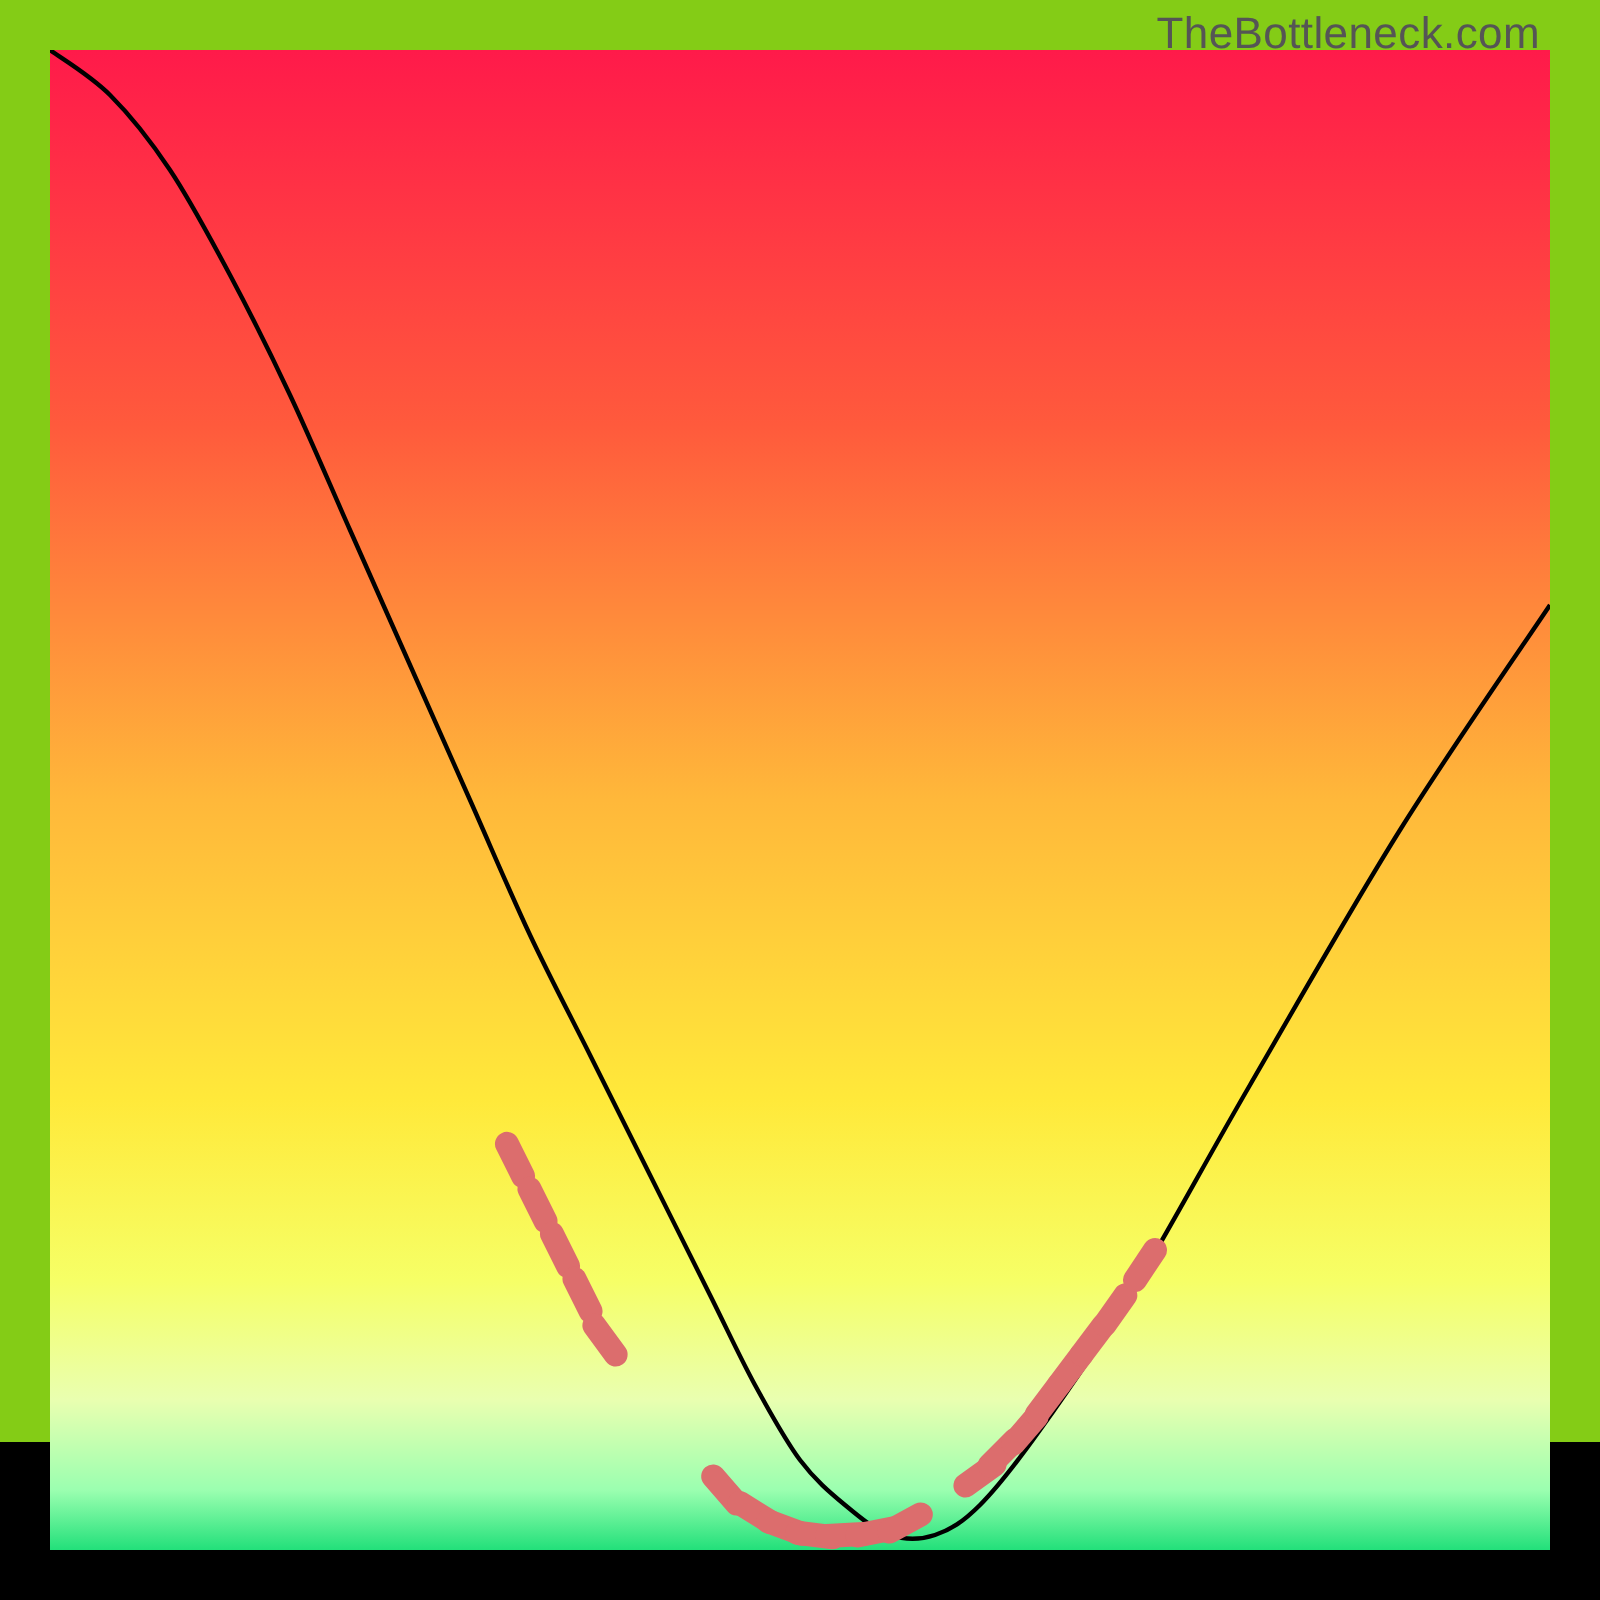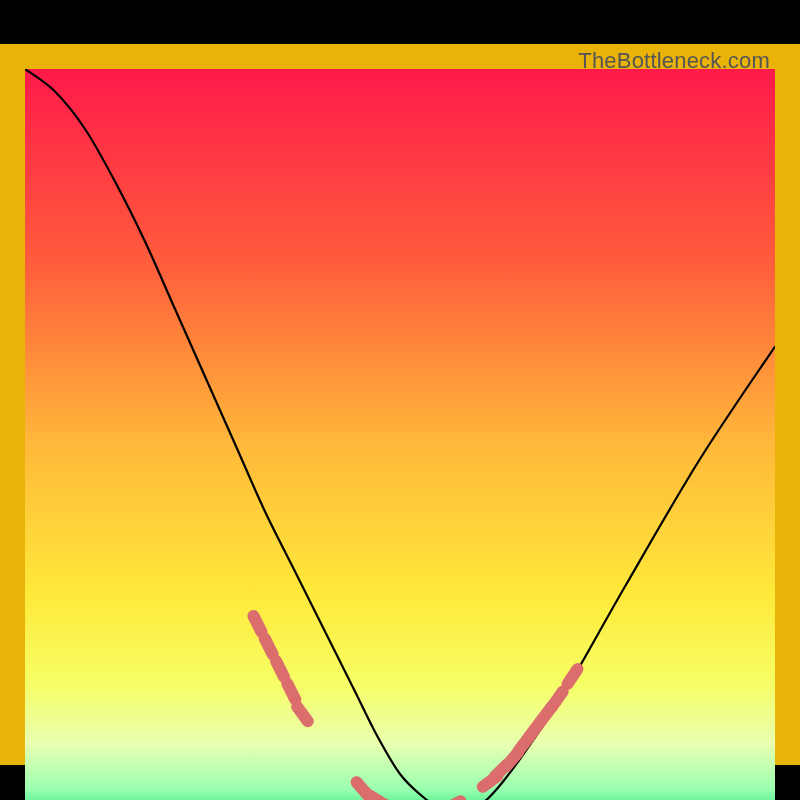--- a/index.html
+++ b/index.html
@@ -7,22 +7,21 @@
     padding: 0;
     width: 800px;
     height: 800px;
     background: #000;
     overflow: hidden;
   }
   .stage {
     position: relative;
     width: 800px;
     height: 721px;
-    background: #eab308;
-    margin-top: 44px;
+    background: #84cc16;
   }
   .plot-area {
     position: absolute;
     left: 25px;
     top: 25px;
     width: 750px;
     height: 750px;
   }
   .watermark {
     position: absolute;

